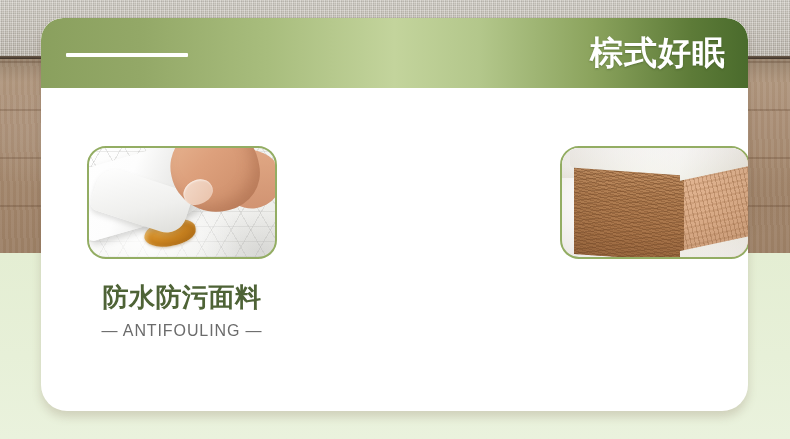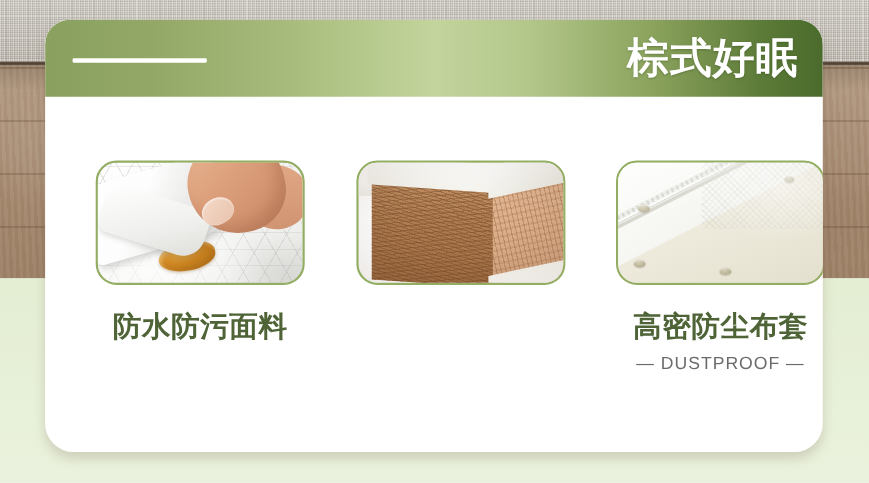--- a/index.html
+++ b/index.html
@@ -68,21 +68,21 @@
         #5d7b38 92%,
         #4a6b2c 100%);
     border-radius:22px 22px 0 0;
   }
   .banner-rule {
     position:absolute; left:25px; top:35px; width:122px; height:4px;
     background:#ffffff; border-radius:1px;
   }
   .banner-title {
     position:absolute; right:22px; top:50%; transform:translateY(-50%);
-    color:#ffffff; font-size:38px; font-weight:bold;
+    color:#ffffff; font-size:33px; font-weight:bold;
     letter-spacing:1px; white-space:nowrap;
     text-shadow:0 1px 2px rgba(40,60,20,.35);
     font-family:Liberation Mono, monospace;
   }
 
   
   .features {
     position:absolute; left:0; top:70px; width:707px; height:407px;
     display:flex; align-items:flex-start; justify-content:space-between;
     padding:0 14px;
@@ -274,46 +274,30 @@
         <div class="quilt"></div>
         <div class="shade"></div>
         <div class="stain"></div>
         <div class="tissue"></div>
         <div class="tissue2"></div>
         <div class="finger2"></div>
         <div class="thumb"></div>
         <div class="nail"></div>
       </div>
       <div class="f-title">防水防污面料</div>
+      <div class="f-sub">— ANTIFOULING —</div>
     </div>
 
     <div class="feature">
       <div class="photo ph2">
         <div class="white-top"></div>
         <div class="face"></div>
         <div class="side"></div>
         <div class="edge-top"></div>
         <div class="edge-top2"></div>
         <div class="edge-bot"></div>
         <div class="vign"></div>
       </div>
     </div>
 
-    <div class="feature">
-      <div class="photo ph3">
-        <div class="panelA"></div>
-        <div class="panelB"></div>
-        <div class="fold"></div>
-        <div class="zip"></div>
-        <div class="zipteeth"></div>
-        <div class="grommet g1"></div>
-        <div class="grommet g2"></div>
-        <div class="grommet g3"></div>
-        <div class="grommet g4"></div>
-        <div class="weave"></div>
-        <div class="sheen"></div>
-      </div>
-      <div class="f-title">高密防尘布套</div>
-      <div class="f-sub">— DUSTPROOF —</div>
-    </div>
 
   </div>
 </div>
 
 </body></html>

